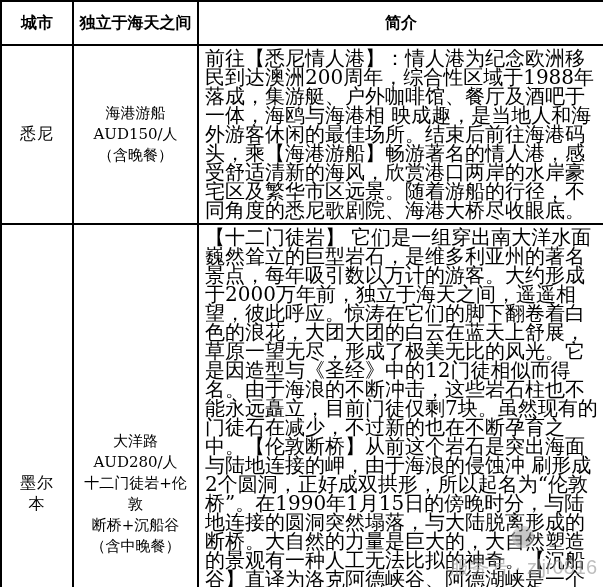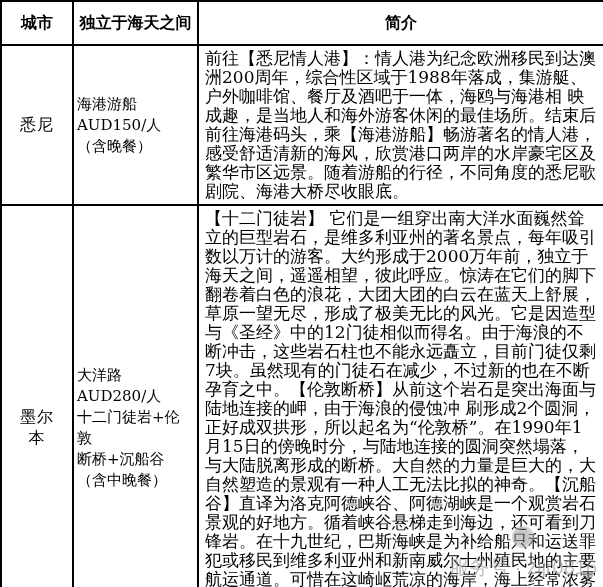--- a/index.html
+++ b/index.html
@@ -36,27 +36,28 @@
   }
   td.city {
     font-size: 16px;
     text-align: center;
     vertical-align: middle;
     letter-spacing: 1px;
     padding: 13px;
   }
   td.price {
     font-size: 15px;
+    text-align: center;
     vertical-align: middle;
     white-space: pre-line;
     line-height: 21px;
     padding: 13px 3px;
   }
   td.intro {
-    font-size: 17px;
+    font-size: 20px;
     text-align: left;
     vertical-align: middle;
     line-height: 19px;
     white-space: pre-line;
     padding: 3px 5px 3px 6px;
     letter-spacing: 0px;
     word-break: break-all;
   }
   .watermark {
     position: absolute;

